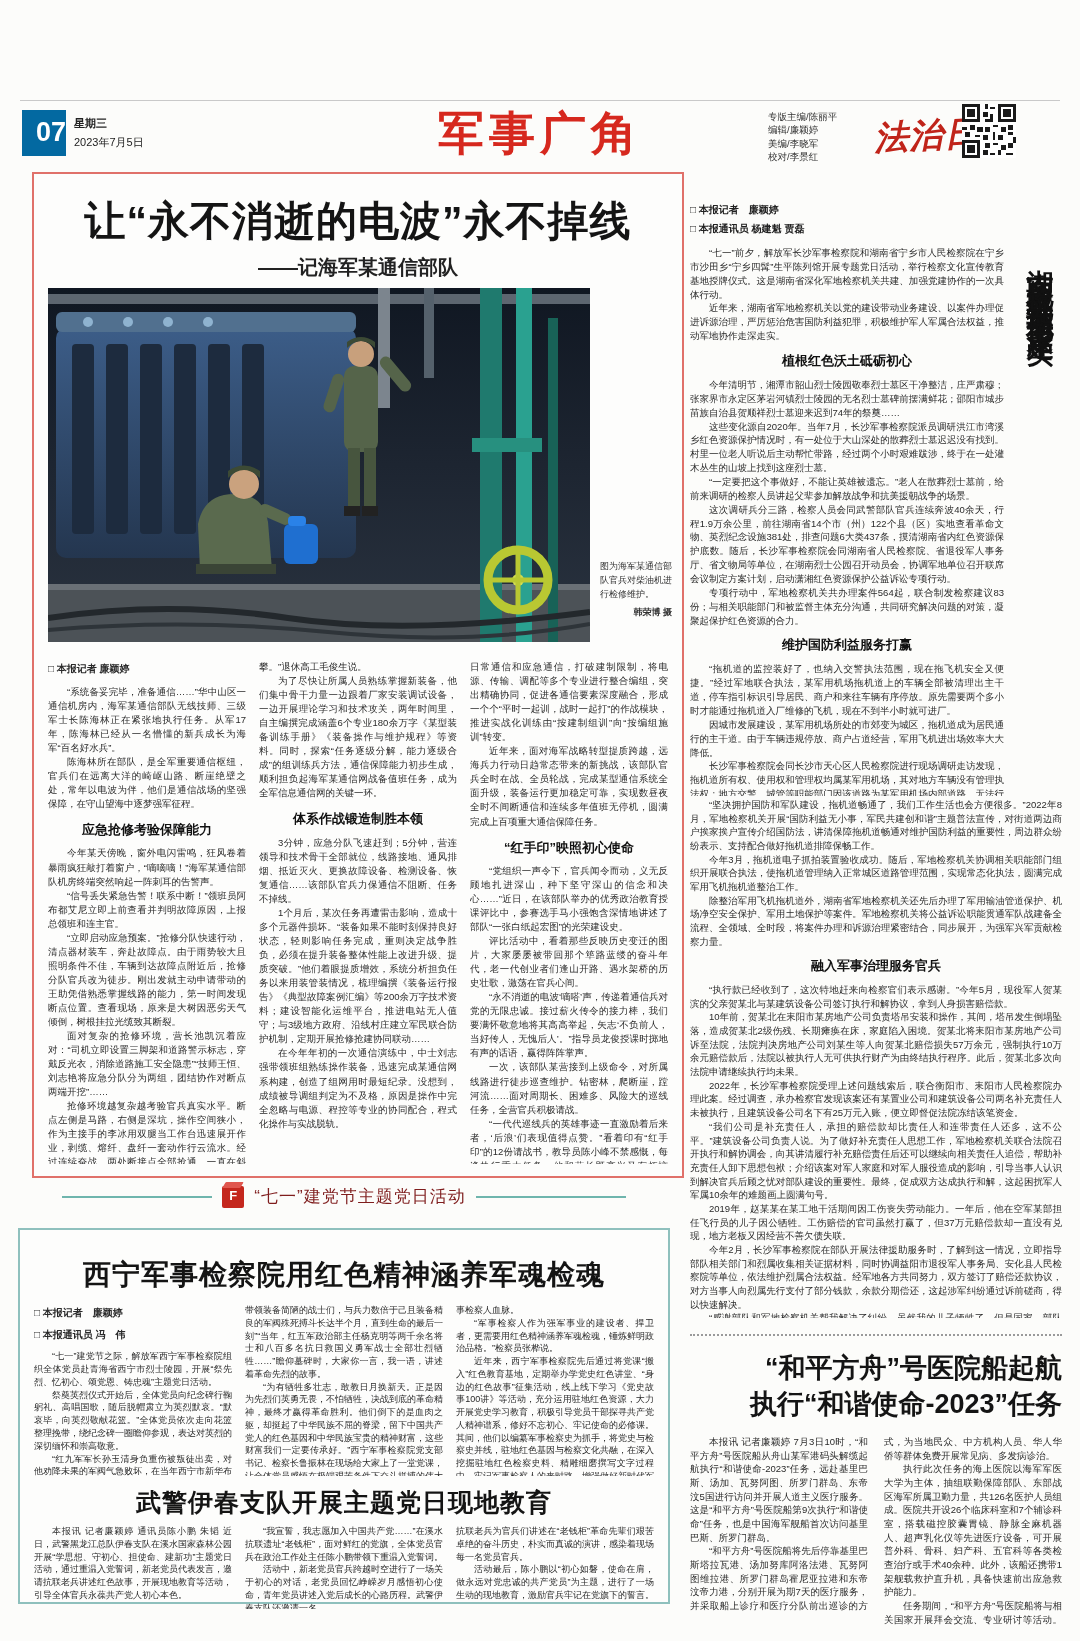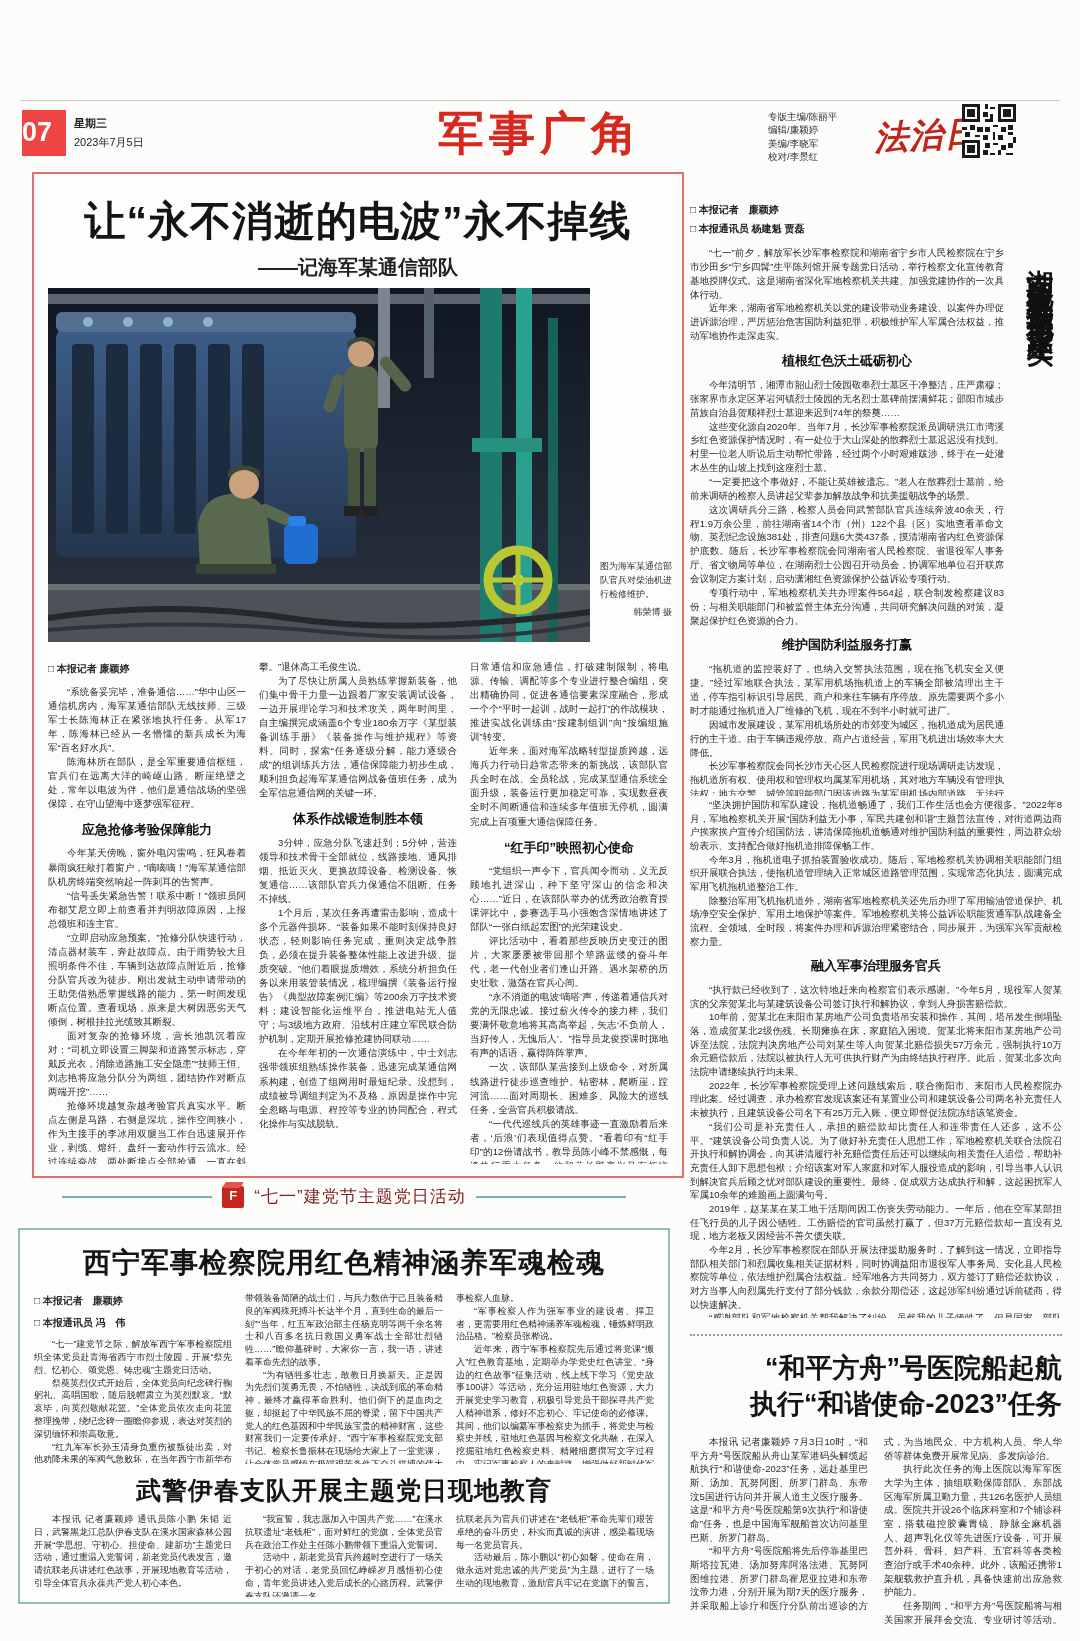--- a/index.html
+++ b/index.html
@@ -4,43 +4,43 @@
 <style>
   html,body { margin:0; padding:0; background:#e8e8e6; }
   .page {
     position:relative; width:1080px; height:1641px; margin:0 auto;
     background:#fcfcfa; overflow:hidden;
     font-family:"Liberation Sans","DejaVu Sans",sans-serif;
     color:#2a2a2a;
   }
   
   .top-rule { position:absolute; left:20px; top:100px; width:1040px; height:1px; background:#c9c9c9; }
-  .pageno { position:absolute; left:22px; top:110px; width:44px; height:46px; background:#ef4444; color:#fff;
-            font-size:27px; font-weight:bold; text-align:left; line-height:44px; }
+  .pageno { position:absolute; left:22px; top:110px; width:44px; height:46px; background:#0369a1; color:#fff;
+            font-size:27px; font-weight:bold; text-align:right; line-height:44px; }
   .dateblk { position:absolute; left:74px; top:114px; font-size:11px; line-height:1.7; color:#222; }
   .dateblk .wd { font-weight:bold; }
   .section-title { position:absolute; left:0; right:0; top:103px; text-align:center;
                    font-size:46px; font-weight:bold; color:#d6281e; letter-spacing:5px; }
   .credits { position:absolute; left:768px; top:110px; width:100px; 
              font-size:9.5px; line-height:1.4; color:#333; }
   .masthead { position:absolute; left:874px; top:112px; font-family:"Liberation Serif","DejaVu Serif",serif;
               font-style:italic; font-weight:bold; font-size:34px; color:#c0241a; transform:rotate(-3deg); letter-spacing:1px; }
   .qr { position:absolute; left:962px; top:104px; width:54px; height:54px; }
   
   .mainbox { position:absolute; left:32px; top:172px; width:652px; height:1006px;
              border:2px solid #e0716a; background:#fdfdfc; box-sizing:border-box; }
   .mainbox h1 { margin:0; position:absolute; top:20px; left:0; right:0; text-align:center;
                 font-size:41px; font-weight:bold; color:#141414; letter-spacing:1px; }
   .mainbox .deck { position:absolute; top:80px; left:0; right:0; text-align:center;
                    font-size:20px; font-weight:bold; color:#222; }
   .photo { position:absolute; left:14px; top:114px; width:542px; height:354px; background:#17202b; }
   .photo svg { display:block; width:100%; height:100%; }
   .photo-caption { position:absolute; left:566px; top:386px; width:72px; font-size:9px; line-height:1.55;
                    color:#333; text-align:justify; }
-  .photo-caption .cred { margin-top:4px; font-weight:normal; text-align:right; }
+  .photo-caption .cred { margin-top:4px; font-weight:bold; text-align:right; }
   .main-cols { position:absolute; left:14px; right:14px; top:486px; bottom:12px;
                display:flex; gap:13px; overflow:hidden; }
   .main-cols .col { flex:1 1 0; overflow:hidden; font-size:9.5px; line-height:1.48; }
   
   .para { margin:0; text-indent:2em; text-align:justify; }
   .t-cont { text-indent:0; }
   .t-h { text-indent:0; text-align:center; font-weight:bold; font-size:13px; margin:9px 0 7px 0; color:#111; }
   .t-byline { text-indent:0; font-weight:bold; font-size:10px; margin:2px 0 8px 0; text-align:left; }
   .t-lead { }
   
@@ -60,21 +60,21 @@
   .banner { position:absolute; left:18px; top:1185px; width:652px; display:flex; align-items:center; justify-content:center; gap:10px; }
   .banner .line { width:150px; height:2px; background:#6fb5ad; }
   .banner .label { font-size:17px; color:#7f1d1d; letter-spacing:1px; }
   .cube { position:relative; width:22px; height:22px; background:#c4271d; border-radius:2px; flex:0 0 auto; }
   .cube:before { content:""; position:absolute; left:2px; top:-4px; width:18px; height:6px; background:#e0564d;
                  transform:skewX(-30deg); border-radius:1px; }
   .cube .f { position:absolute; left:0; right:0; top:2px; text-align:center; color:#fff; font-weight:bold; font-size:13px; }
   
   .tealbox { position:absolute; left:18px; top:1228px; width:652px; height:376px;
              border:2px solid #8fc0bd; box-sizing:border-box; padding:10px 14px; background:#fdfdfc; }
-  .xining-head { text-align:center; font-size:28px; font-weight:bold; color:#141414; margin-top:4px; letter-spacing:1px; }
+  .xining-head { text-align:center; font-size:28px; font-weight:bold; color:#141414; margin-top:16px; letter-spacing:1px; }
   .threecols { margin-top:10px; height:172px; overflow:hidden; display:flex; gap:13px;
                font-size:9px; line-height:1.42; }
   .threecols .col { flex:1 1 0; overflow:hidden; }
   .wujing-head { text-align:center; font-size:25px; font-weight:bold; color:#141414; margin:10px 0 6px 0; letter-spacing:1px; }
   .threecols.short { margin-top:4px; height:84px; }
 </style>
 </head>
 <body>
 
 <div class="page">

